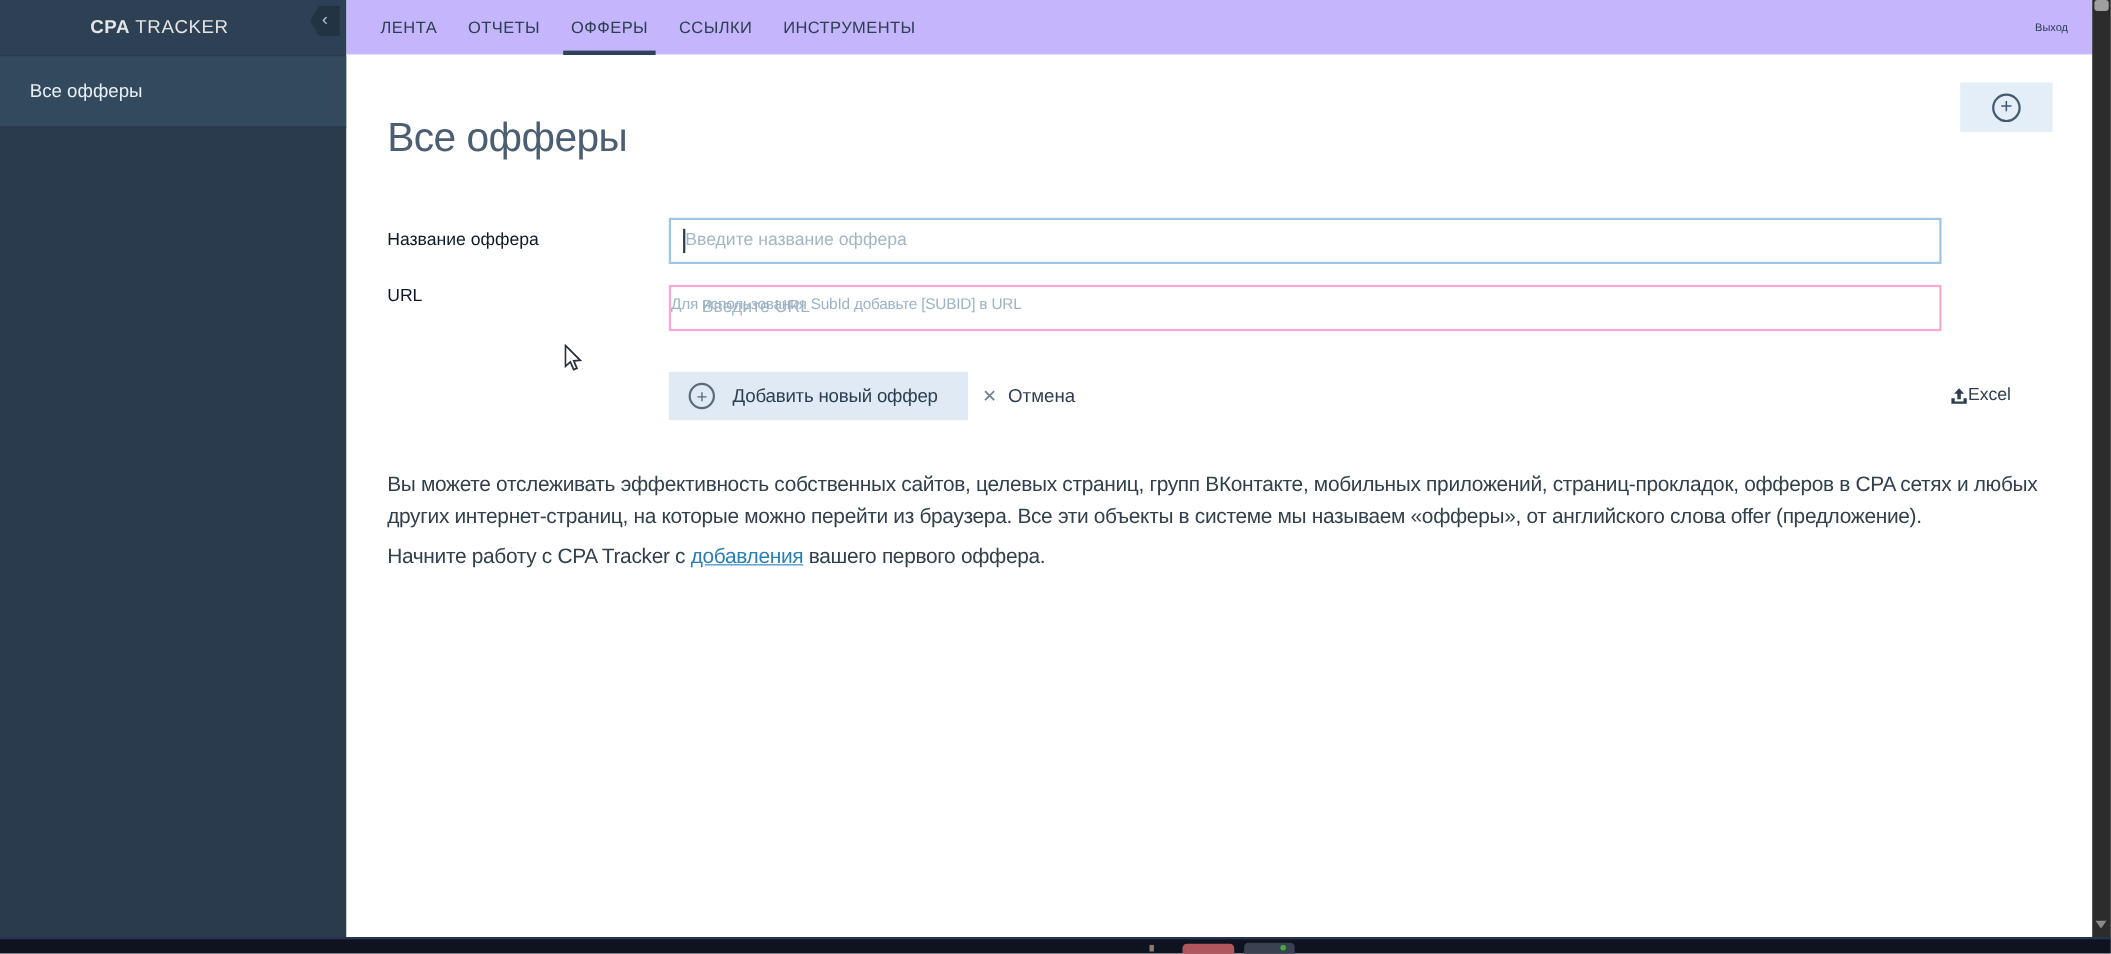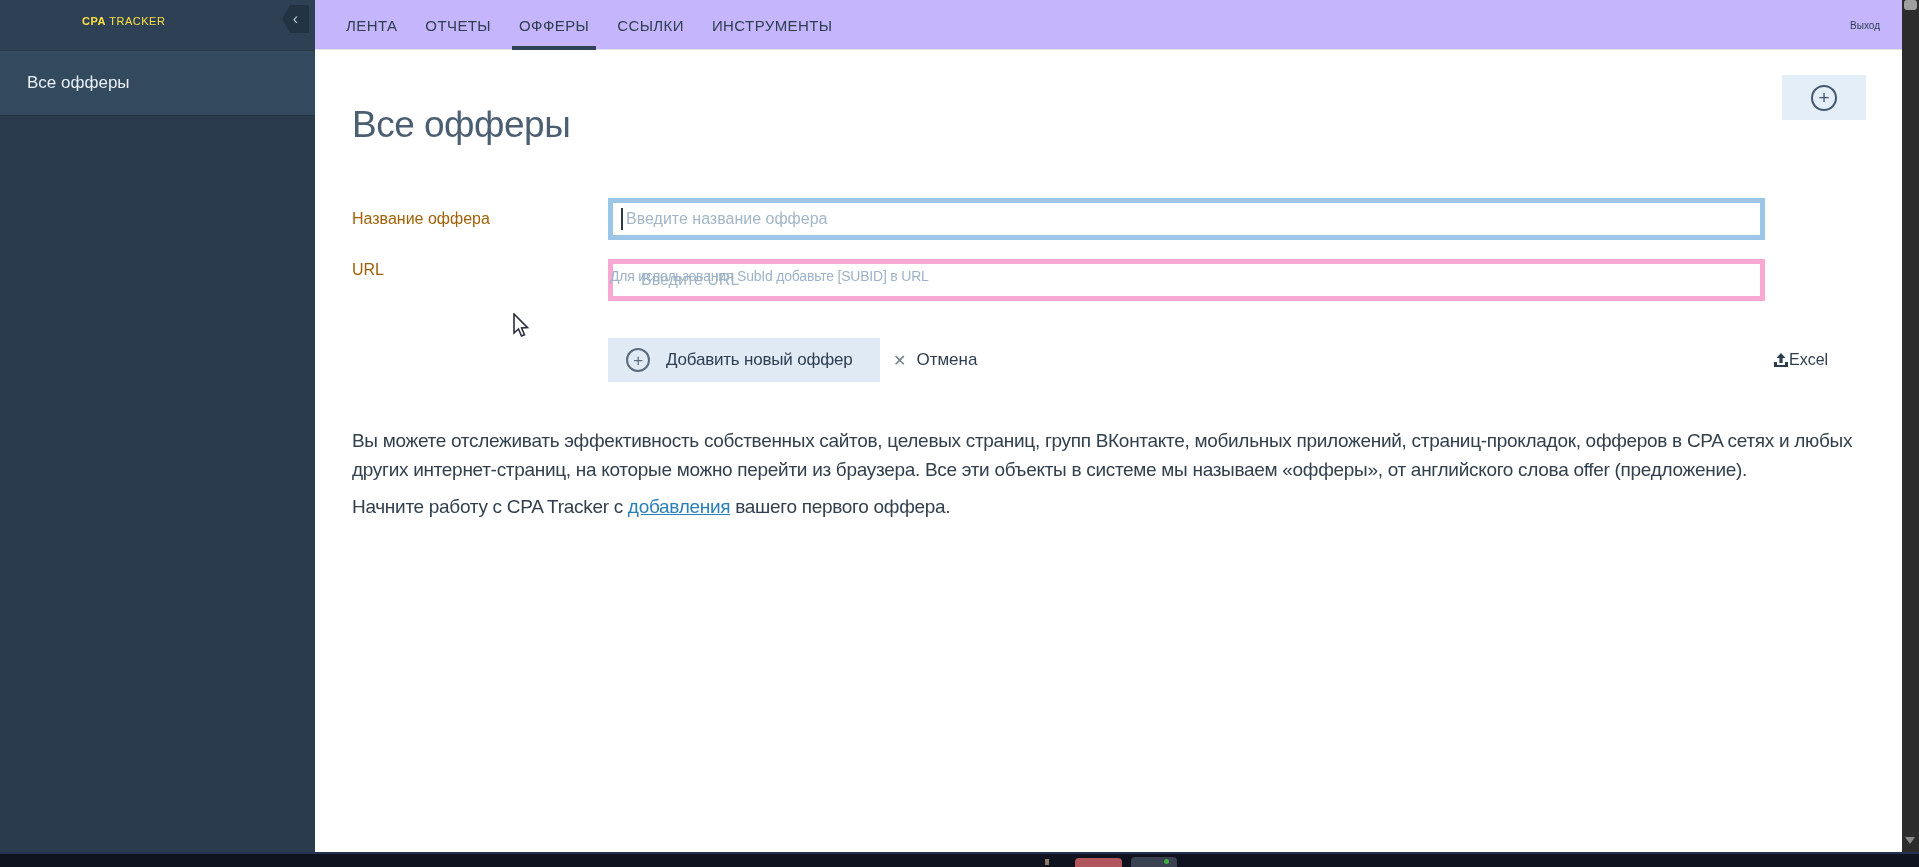--- a/index.html
+++ b/index.html
@@ -2,21 +2,21 @@
 <html><head>
 <meta charset="utf-8">
 <style>
   * { margin:0; padding:0; box-sizing:border-box; }
   html,body { width:1919px; height:867px; overflow:hidden; }
   body { font-family:"Liberation Sans","DejaVu Sans",sans-serif; background:#fff; position:relative; }
   .app { position:absolute; inset:0; }
 
   
   .topbar-left { position:absolute; left:0; top:0; width:315px; height:50px; background:#2e4154; color:#fff; }
-  .brand { position:absolute; left:82px; top:15px; font-size:11px; letter-spacing:.5px; white-space:nowrap; color:#fde047; }
+  .brand { position:absolute; left:82px; top:15px; font-size:17px; letter-spacing:.5px; white-space:nowrap; color:#e5e5e5; }
   .brand b { font-weight:bold; }
   .collapse-btn { position:absolute; left:282px; top:5px; width:27px; height:28px; background:#223443;
     clip-path:polygon(100% 0,100% 100%,30% 100%,0 50%,30% 0); display:flex; align-items:center; justify-content:center;
     color:#b9c5d0; font-size:16px; cursor:pointer; }
   .navbar { position:absolute; left:315px; top:0; width:1587px; height:50px; background:#c4b5fd; border-bottom:1px solid #dde4ec; }
   .nav-tabs { position:absolute; left:31px; top:0; height:50px; display:flex; align-items:center; gap:28px; }
   .nav-tab { font-size:15px; color:#2d3e50; letter-spacing:.4px; cursor:pointer; height:50px; display:flex; align-items:center; position:relative; white-space:nowrap; }
   .nav-tab.active::after { content:""; position:absolute; left:-7px; right:-7px; bottom:0; height:4px; background:#2f4257; }
   .logout { position:absolute; right:22px; top:0; height:50px; display:flex; align-items:center; font-size:10px; color:#2d3e50; cursor:pointer; }
 
@@ -26,22 +26,22 @@
     display:flex; align-items:center; padding-left:27px; cursor:pointer; border-bottom:1px solid #243445; }
 
   
   .main { position:absolute; left:315px; top:50px; width:1587px; height:802px; background:#fff; }
   .page-title { position:absolute; left:37px; top:54px; font-size:37px; font-weight:300; color:#4b5e72; letter-spacing:-.5px; }
   .add-toggle-btn { position:absolute; left:1467px; top:25px; width:84px; height:45px; background:#e4eef8; border:none;
     display:flex; align-items:center; justify-content:center; cursor:pointer; }
   .circle-plus { width:26px; height:26px; border:2px solid #44596e; border-radius:50%; color:#44596e;
     display:flex; align-items:center; justify-content:center; font-size:19px; line-height:1; font-weight:400; }
 
-  .form-label { position:absolute; left:37px; font-size:16px; color:#a16207; }
-  .input-box { position:absolute; left:293px; width:1157px; height:42px; background:#fff; border:5px solid #f9a8d4;
+  .form-label { position:absolute; left:37px; font-size:16px; color:#0f172a; }
+  .input-box { position:absolute; left:293px; width:1157px; height:42px; background:#fff; border:2px solid #f9a8d4;
     font-size:16px; color:#33465a; padding:0 13px; outline:none; font-family:inherit; }
   .input-box::placeholder { color:#a2b6c6; opacity:1; }
   .input-box.focused { border-color:#9cc6e8; }
   .caret { position:absolute; left:306px; top:158px; width:2px; height:22px; background:#2b3a48; }
   .hint { position:absolute; left:295px; top:218px; font-size:14px; color:#9db3c7; letter-spacing:-.2px; }
   .primary-btn { position:absolute; left:293px; top:288px; height:44px; padding:0 27px 0 18px; background:#dfeaf5; border:none;
     display:flex; align-items:center; gap:16px; font-size:17px; color:#2d3e50; cursor:pointer; font-family:inherit; letter-spacing:-.2px; }
   .primary-btn .circle-plus { width:24px; height:24px; border-color:#5a6b7d; color:#5a6b7d; font-size:17px; }
   .cancel-btn { position:absolute; left:578px; top:288px; height:44px; display:flex; align-items:center; gap:10px;
     background:none; border:none; font-size:17px; color:#2d3e50; cursor:pointer; font-family:inherit; }

